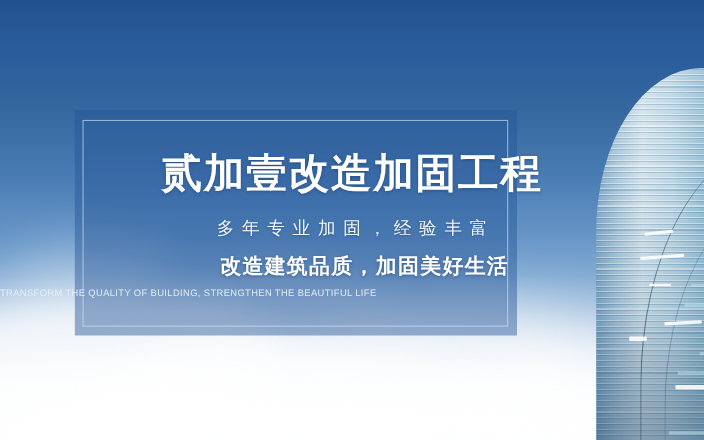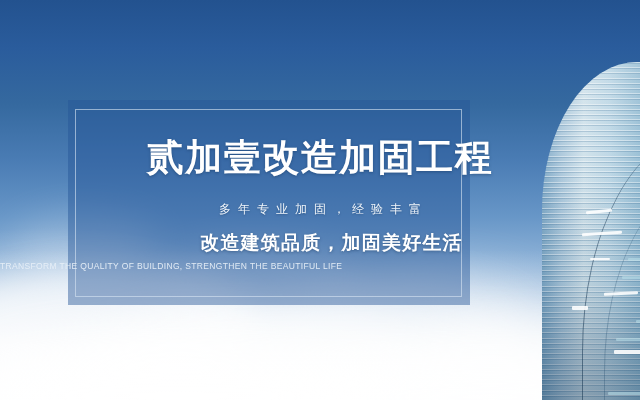--- a/index.html
+++ b/index.html
@@ -195,21 +195,21 @@
     letter-spacing: 1.5px;
     line-height: 48px;
     color: #ffffff;
     text-align: center;
     text-shadow: 0 1px 3px rgba(18,48,86,0.45);
   }
   .subline {
     position: absolute;
     left: 0; right: 0;
     top: 198px;
-    font-size: 12px;
+    font-size: 16px;
     font-weight: normal;
     letter-spacing: 7px;
     text-indent: 7px;
     line-height: 22px;
     color: #f2f7fc;
     text-align: center;
     text-shadow: 0 1px 2px rgba(18,48,86,0.40);
   }
   .tagline {
     position: absolute;

